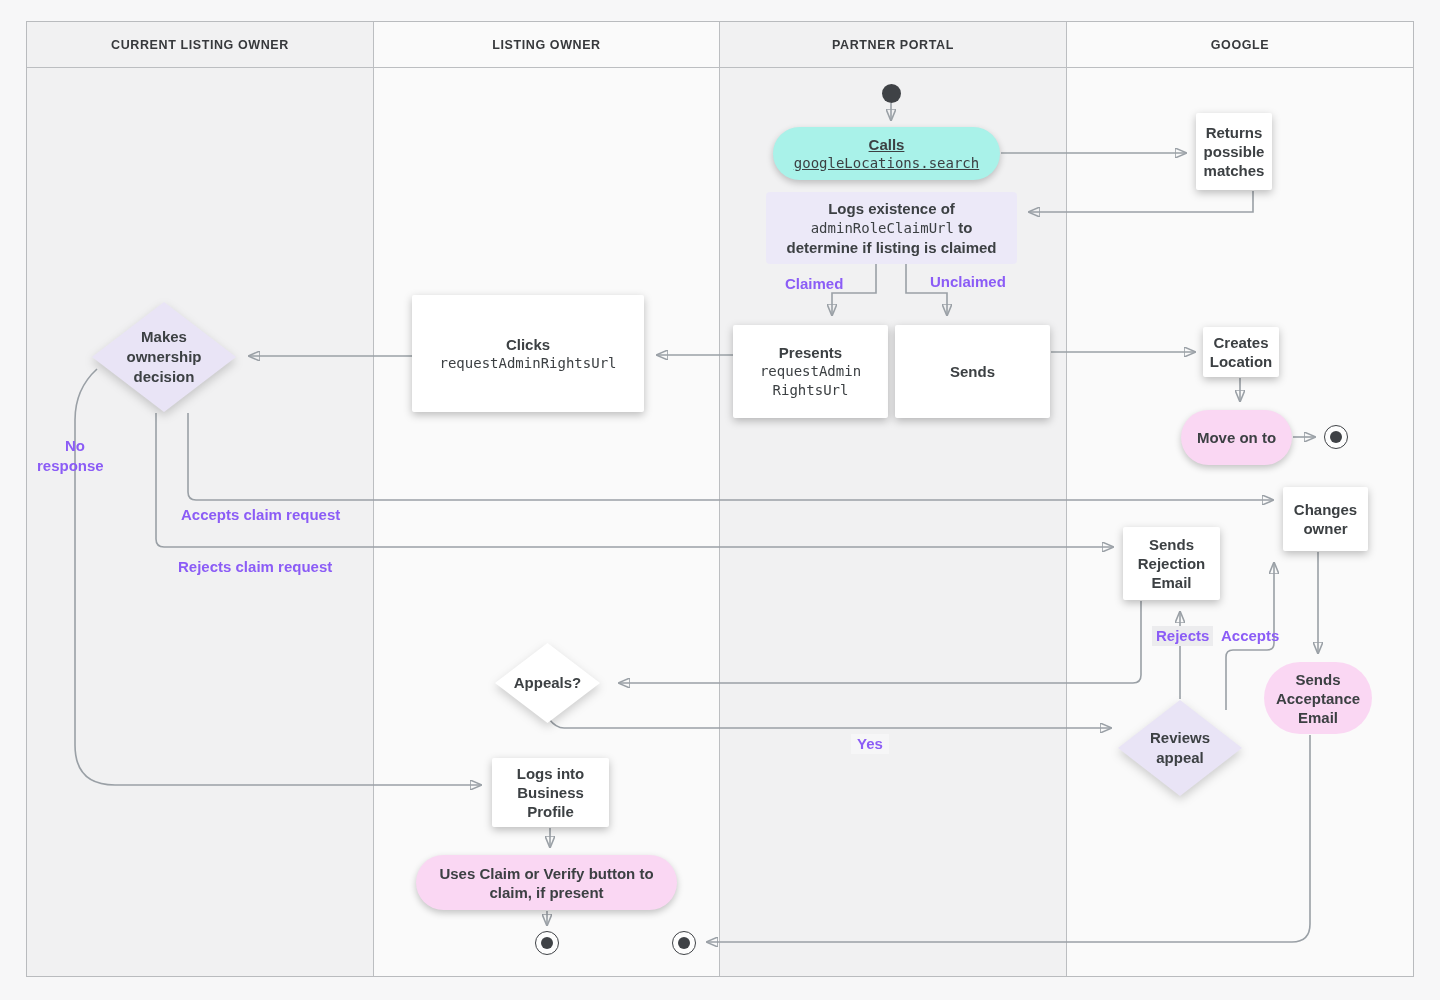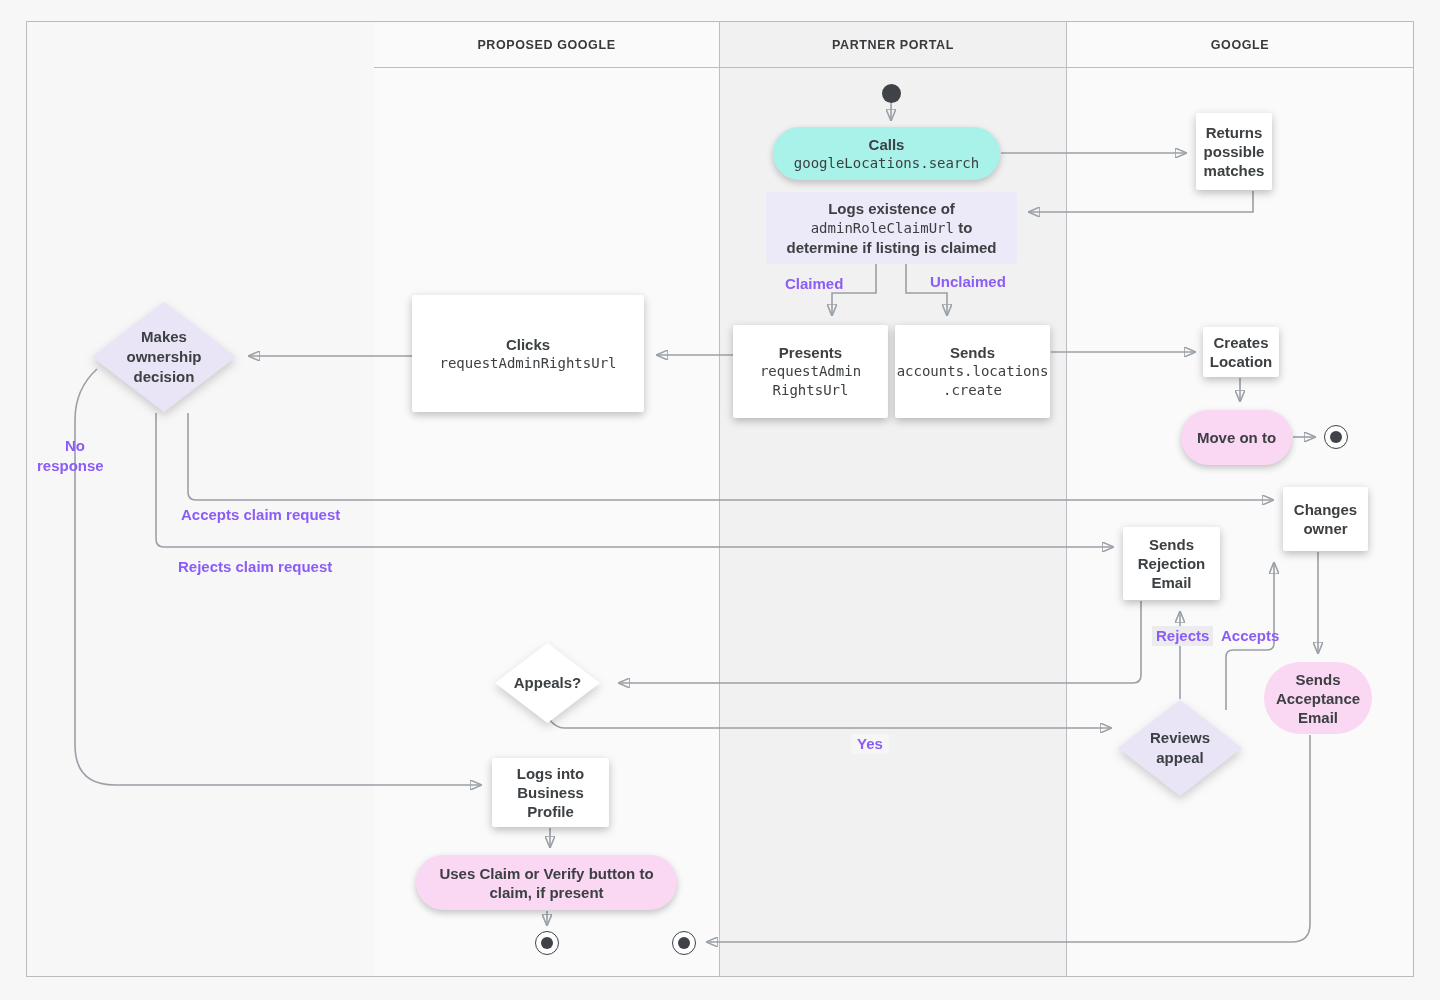--- a/index.html
+++ b/index.html
@@ -11,21 +11,21 @@
   .lane{border-right:1px solid #bcbec1;}
   .lane:last-child{border-right:none;}
   .lane-header{height:45px;display:flex;align-items:center;justify-content:center;
     border-bottom:1px solid #bcbec1;font-size:12.5px;font-weight:bold;letter-spacing:.6px;color:#37393c;}
   svg.edges{position:absolute;left:0;top:0;width:1440px;height:1000px;pointer-events:none;}
   svg.edges path{fill:none;stroke:#9aa0a6;stroke-width:1.6px;}
   .node{position:absolute;display:flex;flex-direction:column;align-items:center;justify-content:center;
     text-align:center;font-size:15px;font-weight:bold;line-height:19px;color:#3c4043;box-sizing:border-box;}
   .box{background:#fff;border-radius:2px;box-shadow:0 3px 8px rgba(0,0,0,.25);}
   .pill{border-radius:28px;box-shadow:0 3px 7px rgba(0,0,0,.22);}
-  .teal{background:#a9f2e9;}
+  .teal{background:#a9f2e9;text-decoration:underline;}
   .pink{background:#fad7f3;}
   .lav{background:#ece9f8;border-radius:4px;box-shadow:none;}
   .blob{background:#fad7f3;border-radius:48px;box-shadow:none;}
   .code{font-family:"DejaVu Sans Mono",monospace;font-weight:normal;font-size:14px;line-height:19px;}
   .inline-line{display:block;}
   .diamond-wrap{position:absolute;filter:drop-shadow(0 4px 5px rgba(0,0,0,.18));}
   .diamond{width:100%;height:100%;clip-path:polygon(50% 0,100% 50%,50% 100%,0 50%);
     display:flex;align-items:center;justify-content:center;text-align:center;
     font-size:15px;font-weight:bold;line-height:20px;color:#3c4043;}
   .diamond.purple{background:#e9e4f6;}
@@ -37,22 +37,25 @@
   .term{position:absolute;box-sizing:border-box;}
   .start-dot{width:19px;height:19px;border-radius:50%;background:#3f4246;}
   .end-ring{width:24px;height:24px;border-radius:50%;border:1.5px solid #3f4246;background:#fdfdfd;
     display:flex;align-items:center;justify-content:center;}
   .end-ring .dot{width:12px;height:12px;border-radius:50%;background:#3f4246;}
 </style>
 </head>
 <body>
 
 <div id="diagram">
+  <div class="lane odd" style="left:0;width:346px">
+    <div class="lane-header">CURRENT LISTING OWNER</div>
+  </div>
   <div class="lane even" style="left:347px;width:345px">
-    <div class="lane-header">PROPOSED GOOGLE</div>
+    <div class="lane-header">LISTING OWNER</div>
   </div>
   <div class="lane odd" style="left:693px;width:346px">
     <div class="lane-header">PARTNER PORTAL</div>
   </div>
   <div class="lane even" style="left:1040px;width:346px">
     <div class="lane-header">GOOGLE</div>
   </div>
 </div>
 
 <svg class="edges" viewBox="0 0 1440 1000">
@@ -110,21 +113,20 @@
   <span class="inline-line">determine if listing is claimed</span>
 </div>
 
 <div class="node box" style="left:733px;top:325px;width:155px;height:93px;padding:2px">
   <span>Presents</span>
   <span class="code">requestAdmin RightsUrl</span>
 </div>
 
 <div class="node box" style="left:895px;top:325px;width:155px;height:93px;padding:2px">
   <span>Sends</span>
-  <span class="code">accounts.locations .create</span>
 </div>
 
 <div class="node box" style="left:1203px;top:327px;width:76px;height:50px;padding:8px">
   <span>Creates Location</span>
 </div>
 
 <div class="node pill pink" style="left:1181px;top:410px;width:111px;height:55px">
   <span>Move on to</span>
 </div>
 

